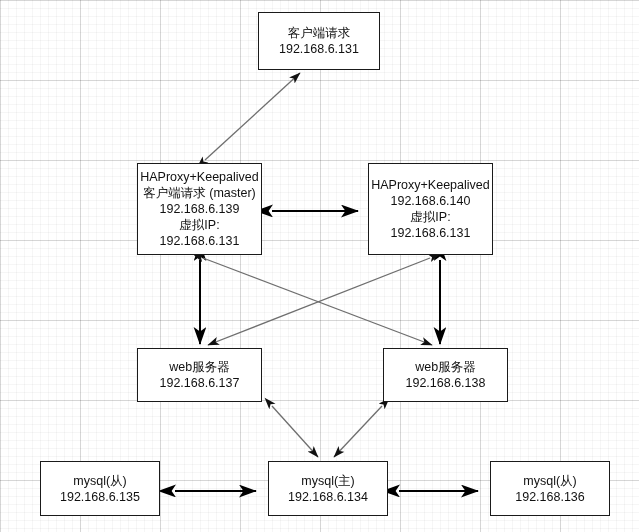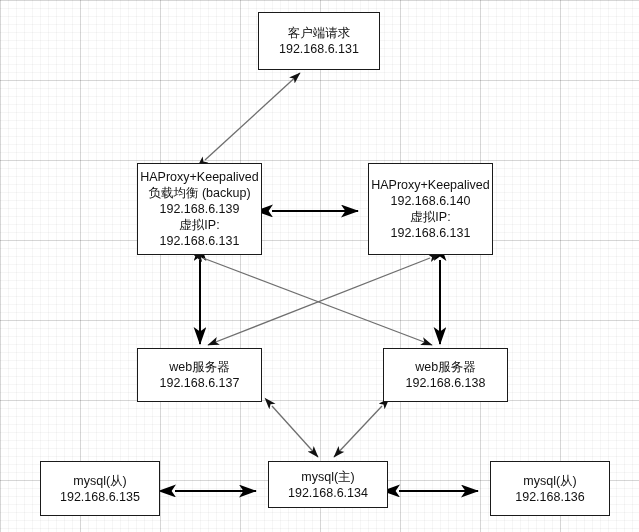--- a/index.html
+++ b/index.html
@@ -88,21 +88,21 @@
       </g>
   </svg>
 
   <div id="node-layer">
       <div class="node" style="left: 258px; top: 12px; width: 122px; height: 58px; border-color: rgb(26, 26, 26); background: rgb(255, 255, 255); color: rgb(17, 17, 17);">
         <span class="line">客户端请求</span>
         <span class="line">192.168.6.131</span>
       </div>
       <div class="node" style="left: 137px; top: 163px; width: 125px; height: 92px; border-color: rgb(26, 26, 26); background: rgb(255, 255, 255); color: rgb(17, 17, 17);">
         <span class="line">HAProxy+Keepalived</span>
-        <span class="line">负载均衡 (backup)</span>
+        <span class="line">客户端请求 (master)</span>
         <span class="line">192.168.6.139</span>
         <span class="line">虚拟IP:</span>
         <span class="line">192.168.6.131</span>
       </div>
       <div class="node" style="left: 368px; top: 163px; width: 125px; height: 92px; border-color: rgb(26, 26, 26); background: rgb(255, 255, 255); color: rgb(17, 17, 17);">
         <span class="line">HAProxy+Keepalived</span>
         <span class="line">192.168.6.140</span>
         <span class="line">虚拟IP:</span>
         <span class="line">192.168.6.131</span>
       </div>
@@ -111,21 +111,21 @@
         <span class="line">192.168.6.137</span>
       </div>
       <div class="node" style="left: 383px; top: 348px; width: 125px; height: 54px; border-color: rgb(26, 26, 26); background: rgb(255, 255, 255); color: rgb(17, 17, 17);">
         <span class="line">web服务器</span>
         <span class="line">192.168.6.138</span>
       </div>
       <div class="node" style="left: 40px; top: 461px; width: 120px; height: 55px; border-color: rgb(26, 26, 26); background: rgb(255, 255, 255); color: rgb(17, 17, 17);">
         <span class="line">mysql(从)</span>
         <span class="line">192.168.6.135</span>
       </div>
-      <div class="node" style="left: 268px; top: 461px; width: 120px; height: 47px; border-color: rgb(26, 26, 26); background: rgb(255, 255, 255); color: rgb(17, 17, 17);">
+      <div class="node" style="left: 268px; top: 461px; width: 120px; height: 55px; border-color: rgb(26, 26, 26); background: rgb(255, 255, 255); color: rgb(17, 17, 17);">
         <span class="line">mysql(主)</span>
         <span class="line">192.168.6.134</span>
       </div>
       <div class="node" style="left: 490px; top: 461px; width: 120px; height: 55px; border-color: rgb(26, 26, 26); background: rgb(255, 255, 255); color: rgb(17, 17, 17);">
         <span class="line">mysql(从)</span>
         <span class="line">192.168.136</span>
       </div>
     </div>
 
 </div>

